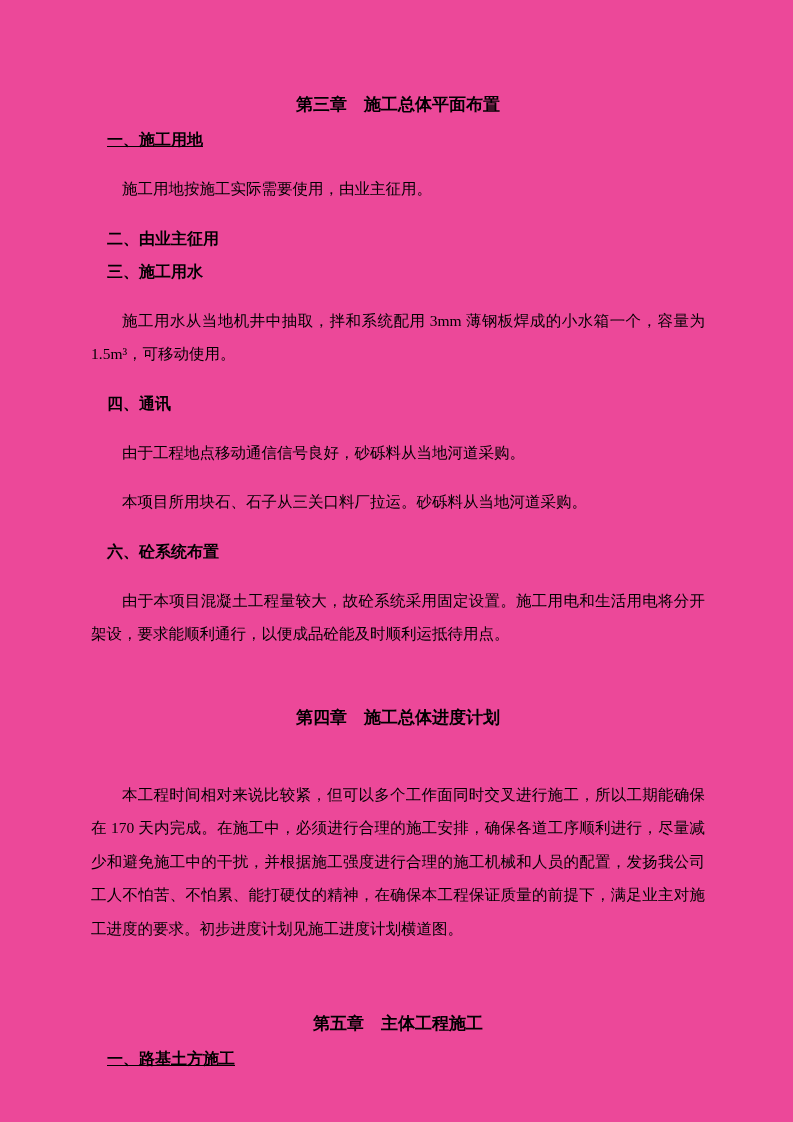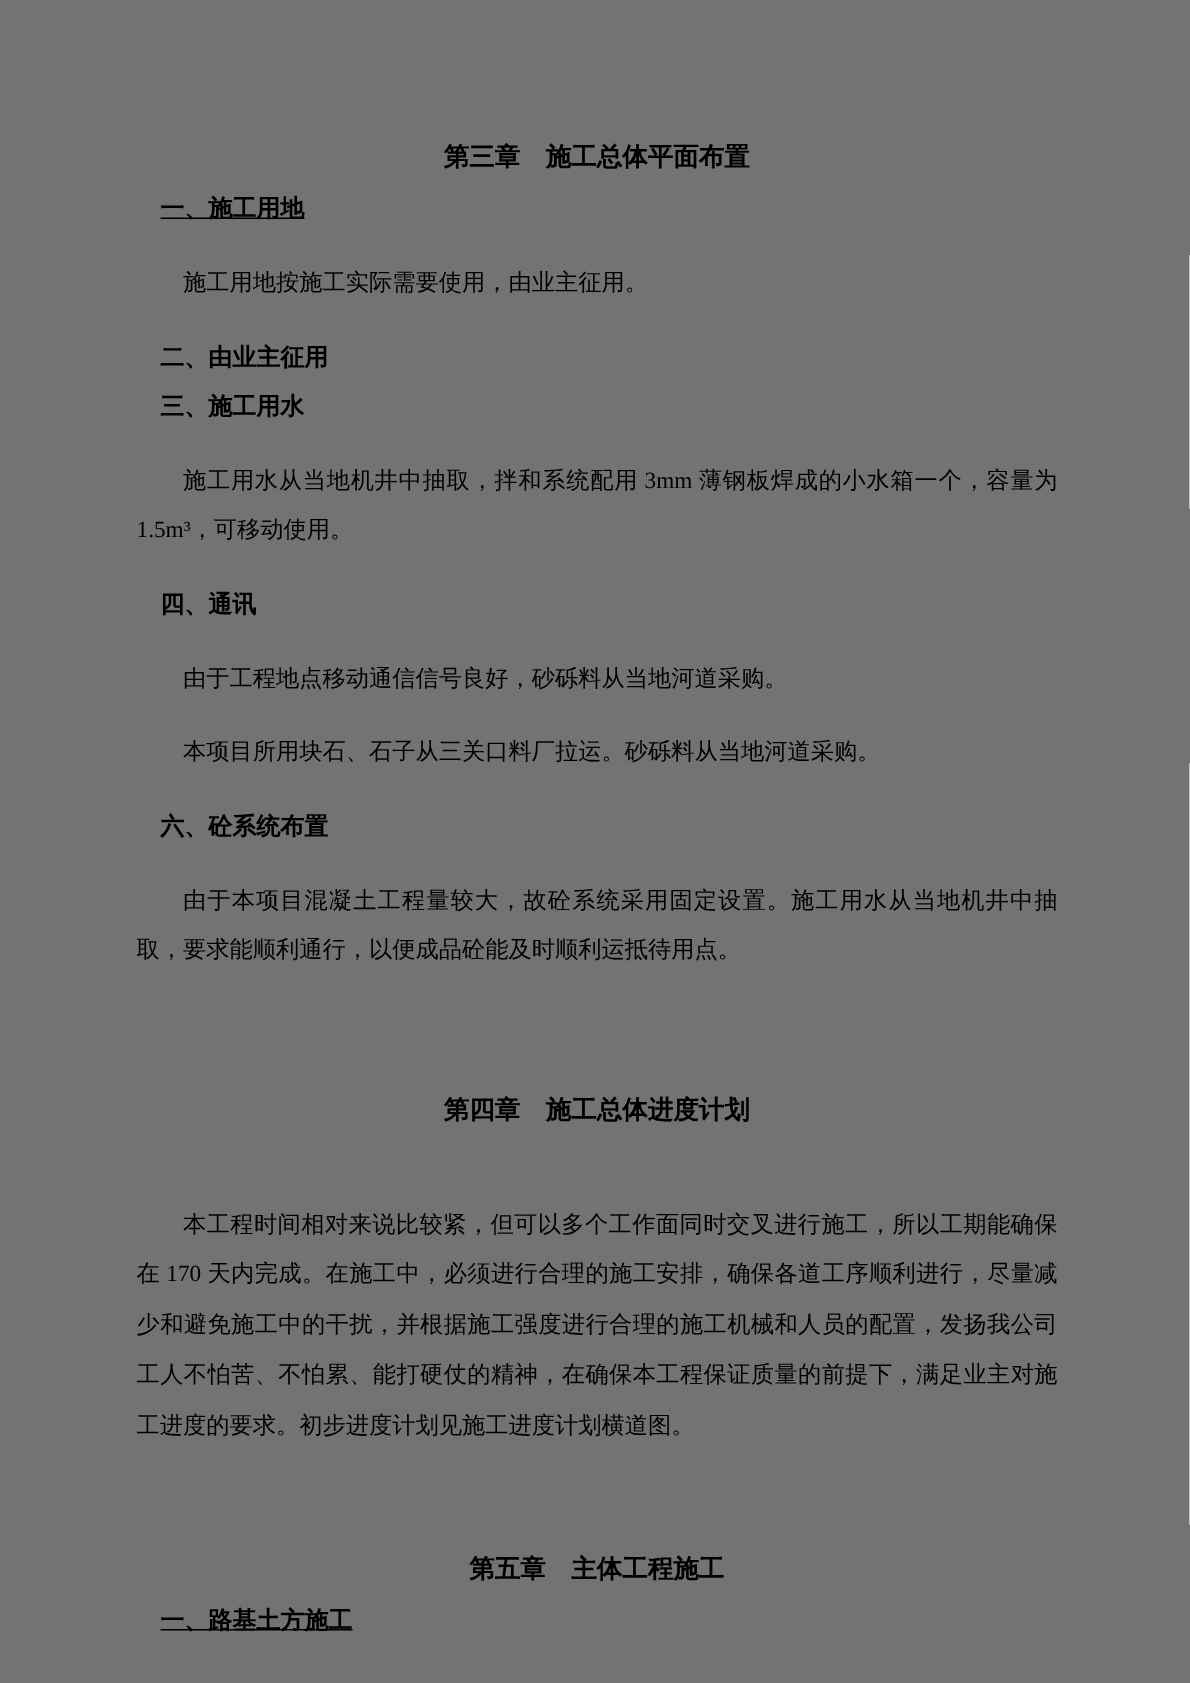--- a/index.html
+++ b/index.html
@@ -6,34 +6,34 @@
     margin: 0;
     padding: 0;
     background: #ffffff;
   }
   .page {
     position: relative;
     width: 793px;
     height: 1122px;
     box-sizing: border-box;
     margin: 0 auto;
-    background: #737373;
+    background: #ec4899;
     padding: 88px 72px 40px 75px;
     font-family: "Liberation Serif", "DejaVu Serif", serif;
     color: #000000;
     overflow: hidden;
   }
   .chapter-title {
     font-size: 17px;
     font-weight: bold;
     text-align: center;
     line-height: 33px;
     margin: 0;
   }
-  .chapter-title.gap-before-large { margin-top: 72px; }
+  .chapter-title.gap-before-large { margin-top: 50px; }
   .chapter-title.gap-after-large  { margin-bottom: 44px; }
   .chapter-title.gap-before-xl    { margin-top: 62px; }
   .section-heading {
     font-size: 16px;
     font-weight: bold;
     line-height: 33px;
     margin: 0;
     padding-left: 2em;
   }
   .body-para {
@@ -59,21 +59,21 @@
 
   <h2 class="section-heading">三、施工用水</h2>
   <p class="body-para">施工用水从当地机井中抽取，拌和系统配用 3mm 薄钢板焊成的小水箱一个，容量为 1.5m³，可移动使用。</p>
 
   <h2 class="section-heading">四、通讯</h2>
   <p class="body-para">由于工程地点移动通信信号良好，砂砾料从当地河道采购。</p>
 
   <p class="body-para">本项目所用块石、石子从三关口料厂拉运。砂砾料从当地河道采购。</p>
 
   <h2 class="section-heading">六、砼系统布置</h2>
-  <p class="body-para">由于本项目混凝土工程量较大，故砼系统采用固定设置。施工用水从当地机井中抽取，要求能顺利通行，以便成品砼能及时顺利运抵待用点。</p>
+  <p class="body-para">由于本项目混凝土工程量较大，故砼系统采用固定设置。施工用电和生活用电将分开架设，要求能顺利通行，以便成品砼能及时顺利运抵待用点。</p>
 
   <h1 class="chapter-title gap-before-large gap-after-large">第四章　施工总体进度计划</h1>
 
   <p class="body-para">本工程时间相对来说比较紧，但可以多个工作面同时交叉进行施工，所以工期能确保在 170 天内完成。在施工中，必须进行合理的施工安排，确保各道工序顺利进行，尽量减少和避免施工中的干扰，并根据施工强度进行合理的施工机械和人员的配置，发扬我公司工人不怕苦、不怕累、能打硬仗的精神，在确保本工程保证质量的前提下，满足业主对施工进度的要求。初步进度计划见施工进度计划横道图。</p>
 
   <h1 class="chapter-title gap-before-xl">第五章　主体工程施工</h1>
 
   <h2 class="section-heading">一、路基土方施工</h2>
 
 </div>

